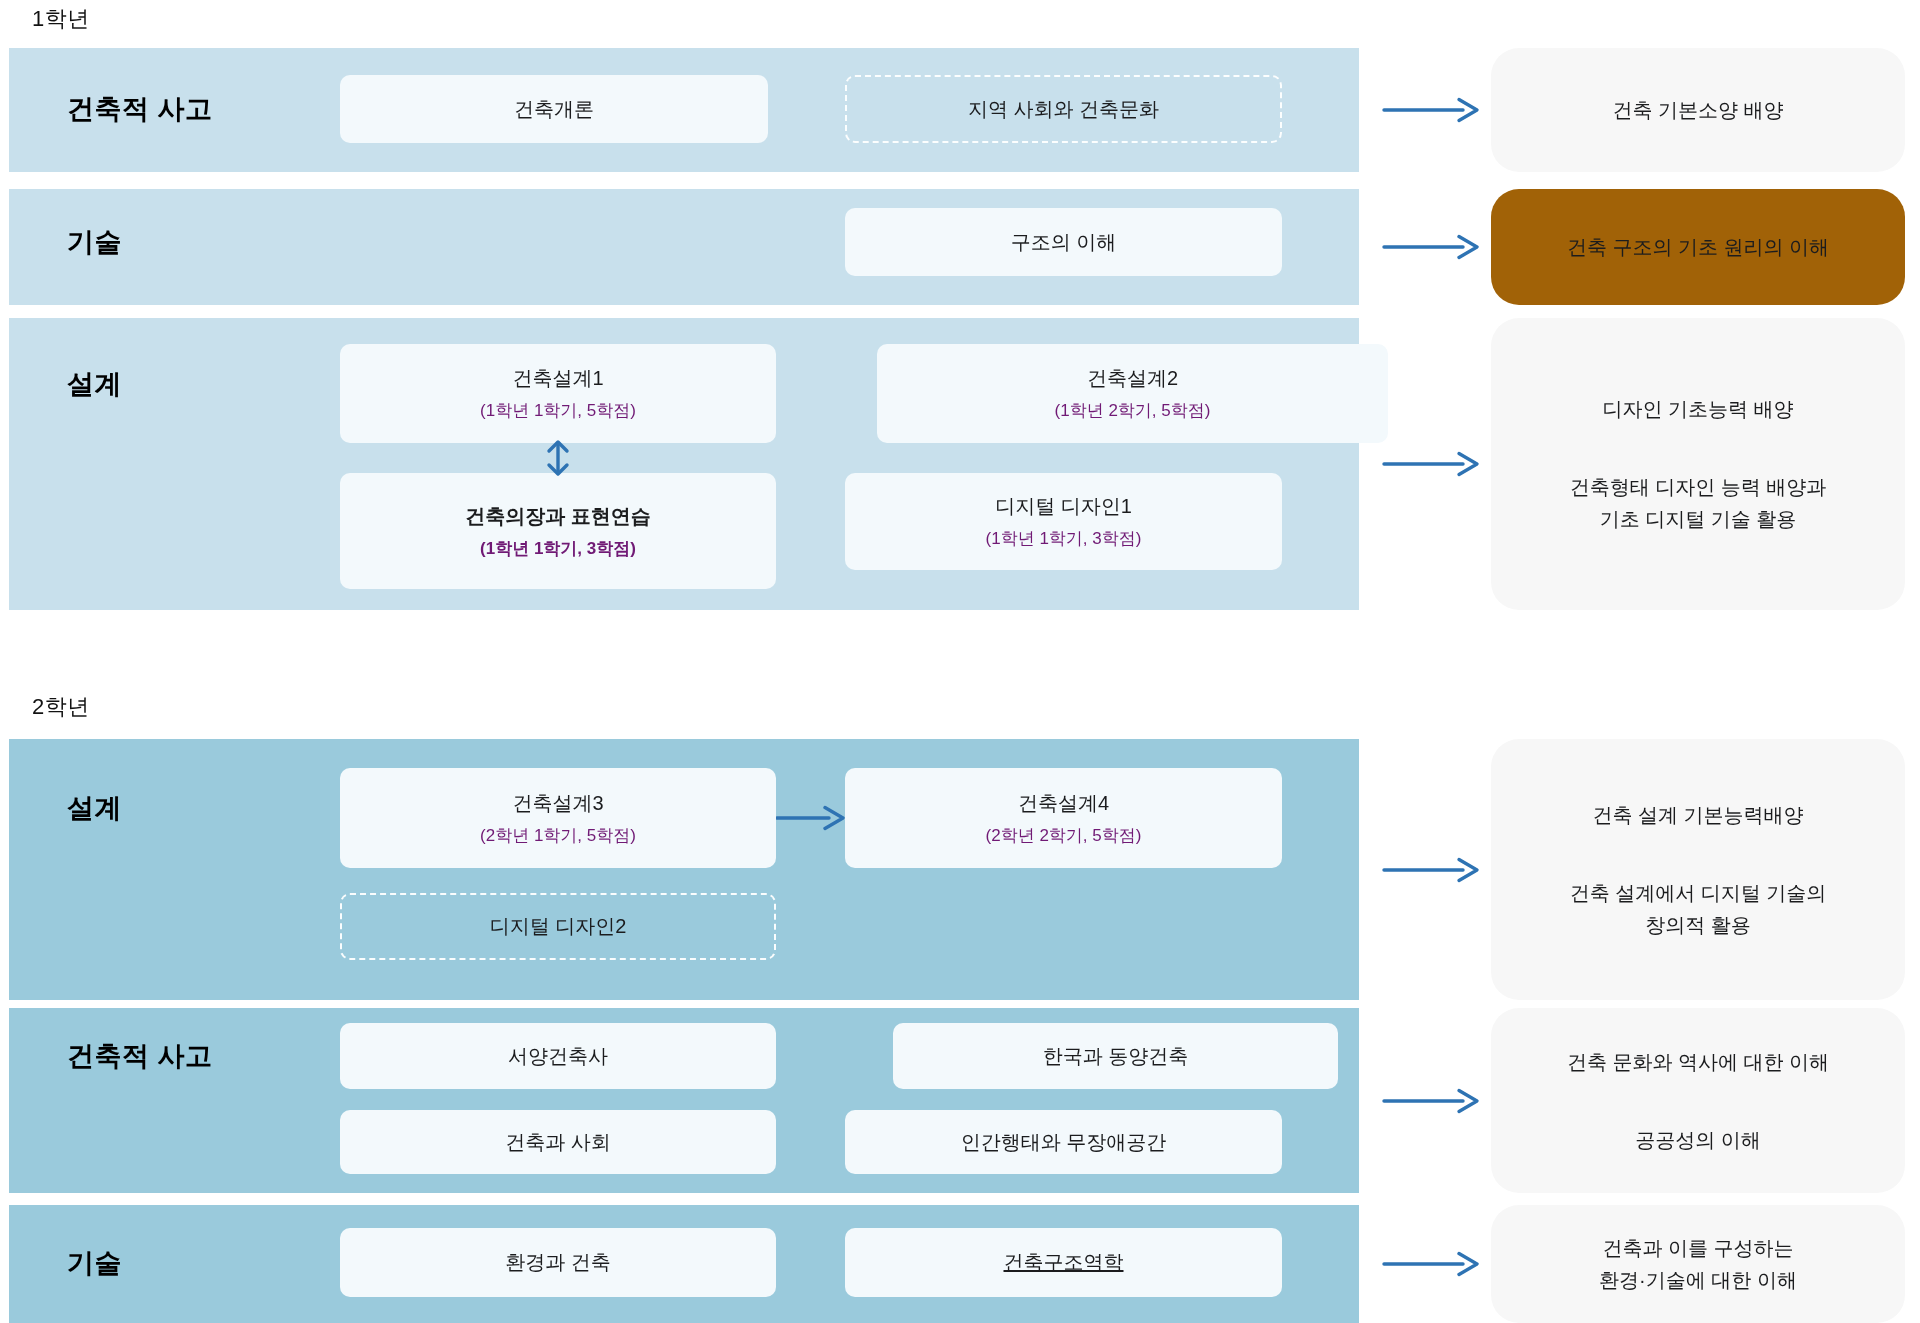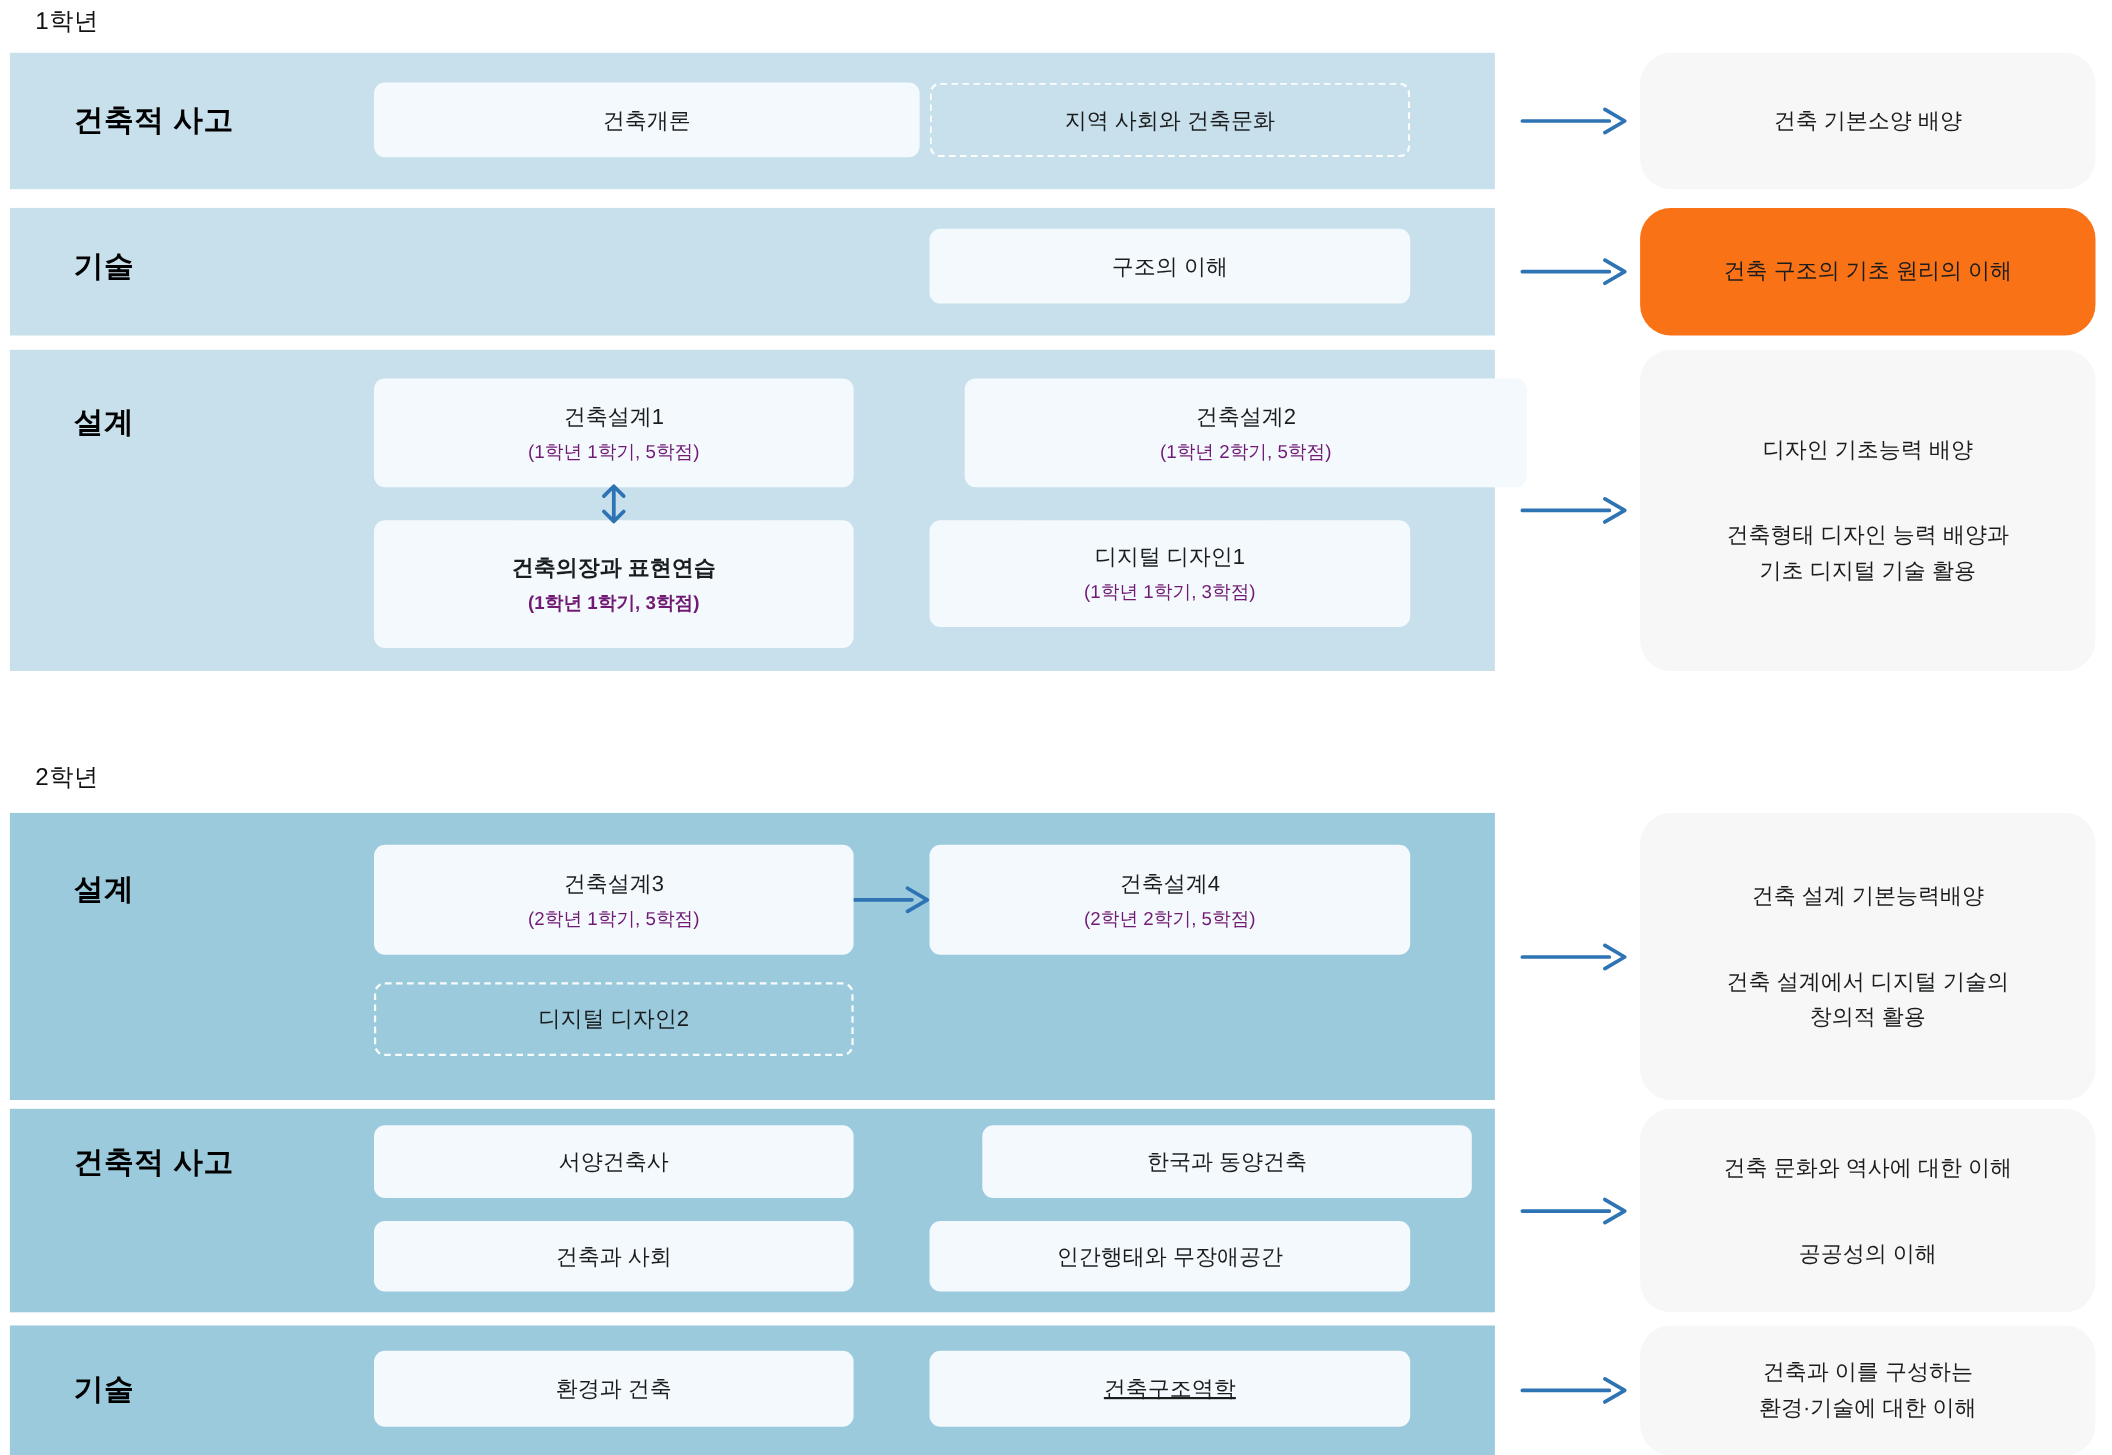--- a/index.html
+++ b/index.html
@@ -25,21 +25,21 @@
   .outcome .para{margin:23px 0;}
   .outcome-line{line-height:1.6;}
 </style>
 </head>
 <body>
 
 <div class="canvas" id="canvas">
     <div class="year-label" style="left: 32px; top: 4px;">1학년</div>
     <div class="band" style="top: 48px; height: 124px; background: rgb(200, 224, 236);">
       <div class="cat-label" style="top: 27px; height: 68px;">건축적 사고</div>
-      <div class="course solid" style="left: 331px; top: 27px; width: 496px; height: 68px;">
+      <div class="course solid" style="left: 331px; top: 27px; width: 428px; height: 68px;">
         <div class="course-title">건축개론</div>
       </div>
       <div class="course dashed" style="left: 836px; top: 27px; width: 437px; height: 68px;">
         <div class="course-title">지역 사회와 건축문화</div>
       </div>
     </div>
     <svg viewBox="0 0 104 28" width="104" height="28" class="arrow-svg" style="left: 1381px; top: 96px;">
       <line x1="3" y1="14" x2="82" y2="14" stroke="#2e73b3" stroke-width="3.4" fill="none" stroke-linecap="round" stroke-linejoin="round"></line>
       <polyline points="78,3.5 96,14 78,24.5" stroke="#2e73b3" stroke-width="3.4" fill="none" stroke-linecap="round" stroke-linejoin="round"></polyline>
     </svg>
@@ -51,21 +51,21 @@
     <div class="band" style="top: 189px; height: 116px; background: rgb(200, 224, 236);">
       <div class="cat-label" style="top: 19px; height: 68px;">기술</div>
       <div class="course solid" style="left: 836px; top: 19px; width: 437px; height: 68px;">
         <div class="course-title">구조의 이해</div>
       </div>
     </div>
     <svg viewBox="0 0 104 28" width="104" height="28" class="arrow-svg" style="left: 1381px; top: 233px;">
       <line x1="3" y1="14" x2="82" y2="14" stroke="#2e73b3" stroke-width="3.4" fill="none" stroke-linecap="round" stroke-linejoin="round"></line>
       <polyline points="78,3.5 96,14 78,24.5" stroke="#2e73b3" stroke-width="3.4" fill="none" stroke-linecap="round" stroke-linejoin="round"></polyline>
     </svg>
-    <div class="outcome" style="left: 1491px; top: 189px; width: 414px; height: 116px; background: #f97316;">
+    <div class="outcome" style="left: 1491px; top: 189px; width: 414px; height: 116px; background: #a16207;">
       <div class="para">
         <div class="outcome-line">건축 구조의 기초 원리의 이해</div>
       </div>
     </div>
     <div class="band" style="top: 318px; height: 292px; background: rgb(200, 224, 236);">
       <div class="cat-label two-line" style="top: 26px; height: 99px;">설계</div>
       <div class="course solid" style="left: 331px; top: 26px; width: 436px; height: 99px;">
         <div class="course-title">건축설계1</div>
         <div class="course-credit">(1학년 1학기, 5학점)</div>
       </div>

